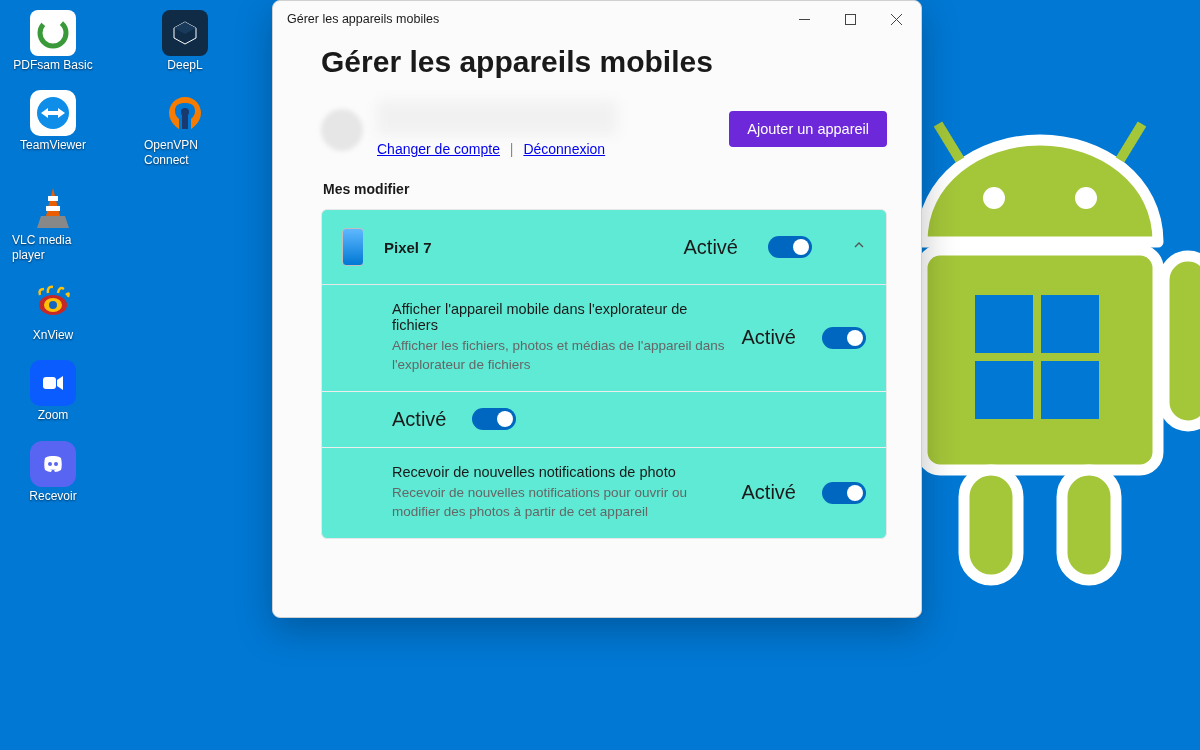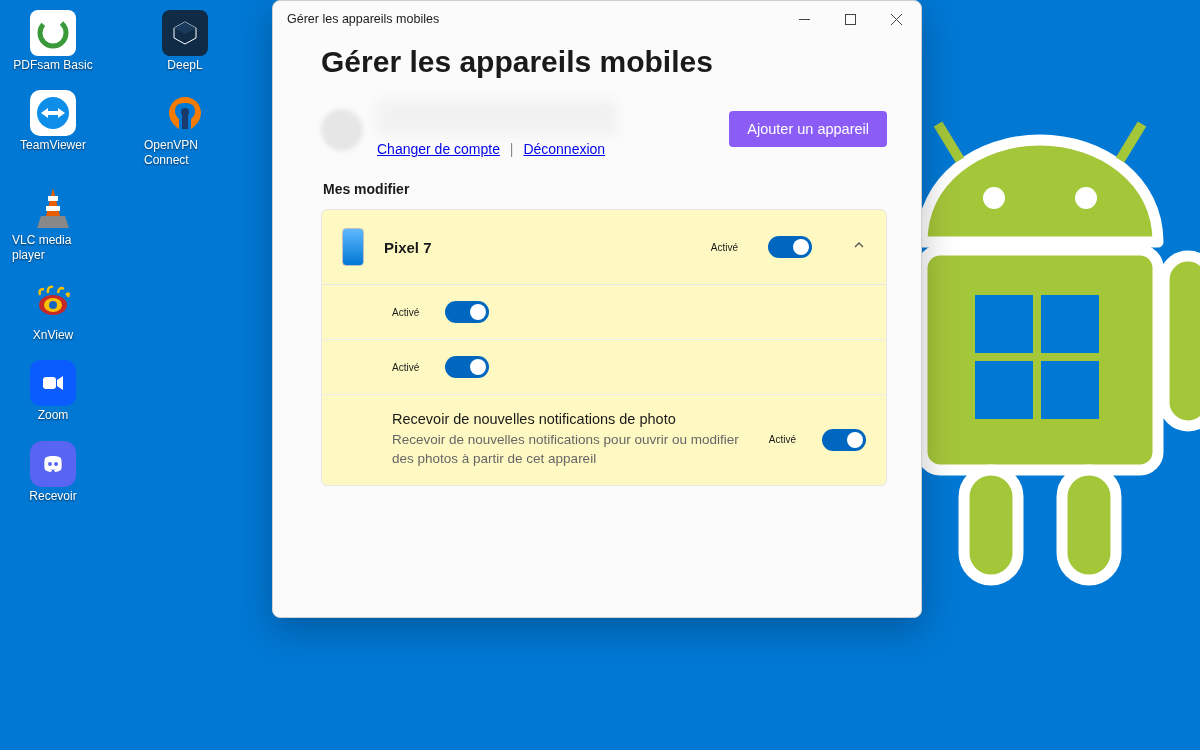--- a/index.html
+++ b/index.html
@@ -22,29 +22,29 @@
   h1 { font-size: 30px; font-weight: 600; color: #1a1a1a; margin-bottom: 22px; }
 
   .account-row { display: flex; align-items: center; justify-content: space-between; margin-bottom: 24px; }
   .account-left { display: flex; align-items: flex-end; gap: 14px; }
   .avatar { width: 42px; height: 42px; border-radius: 50%; background: #e6e6e6; filter: blur(2px); margin-bottom: 6px; }
   .account-blur { width: 240px; height: 34px; background: #f1f1f1; filter: blur(6px); border-radius: 4px; }
   .account-links { font-size: 14px; color: #0067c0; margin-top: 6px; }
   .account-links .sep { color: #888; padding: 0 6px; }
   .account-box { display:flex; flex-direction:column; }
 
-  .primary-btn { background: #8b5cf6; color: #fff; border: none; border-radius: 4px; padding: 10px 18px; font-size: 14.5px; cursor: pointer; }
+  .primary-btn { background: #6d28d9; color: #fff; border: none; border-radius: 4px; padding: 10px 18px; font-size: 14.5px; cursor: pointer; }
 
   .section-label { font-size: 14px; font-weight: 600; color: #1a1a1a; margin: 10px 0 12px 2px; }
 
-  .card { background: #fef9c3; border: 1px solid #e7e7e7; border-radius: 6px; }
+  .card { background: #5eead4; border: 1px solid #e7e7e7; border-radius: 6px; }
   .device-header { display: flex; align-items: center; padding: 18px 20px; gap: 20px; border-bottom: 1px solid #e7e7e7; }
   .phone-icon { width: 22px; height: 38px; border-radius: 4px; background: linear-gradient(180deg,#5fb8ff 0%, #0078d4 100%); border: 1px solid #c0c0c0; }
   .device-name { flex: 1; font-size: 15px; font-weight: 600; color: #1a1a1a; }
-  .status-text { font-size: 10px; color: #1a1a1a; margin-right: 10px; }
+  .status-text { font-size: 20px; color: #1a1a1a; margin-right: 10px; }
 
   .toggle { width: 44px; height: 22px; border-radius: 11px; background: #0067c0; position: relative; cursor: pointer; }
   .toggle::after { content: ""; position: absolute; right: 3px; top: 3px; width: 16px; height: 16px; border-radius: 50%; background: #fff; }
   .chev { margin-left: 20px; color: #555; }
 
   .setting-row { display: flex; align-items: center; padding: 16px 20px 16px 70px; border-bottom: 1px solid #eee; gap: 16px; }
   .setting-row:last-child { border-bottom: none; }
   .setting-text { flex: 1; }
   .setting-title { font-size: 14.5px; color: #1a1a1a; margin-bottom: 4px; }
   .setting-desc { font-size: 13.5px; color: #666; line-height: 1.4; }
@@ -219,20 +219,24 @@
         <div class="phone-icon"></div>
         <div class="device-name">Pixel 7</div>
         <span class="status-text">Activé</span>
         <div class="toggle"></div>
         <div class="chev"><svg width="14" height="14" viewBox="0 0 14 14">
               <polyline points="3,9 7,5 11,9" fill="none" stroke="currentColor" stroke-width="1.4"></polyline>
             </svg></div>
       </div>
 
       <div class="setting-row">
+        <div class="setting-text">
+          <div class="setting-title">Afficher l'appareil mobile dans l'explorateur de fichiers</div>
+          <div class="setting-desc">Afficher les fichiers, photos et médias de l'appareil dans l'explorateur de fichiers</div>
+        </div>
         <span class="status-text">Activé</span>
         <div class="toggle"></div>
       </div>
 
       <div class="setting-row">
         <span class="status-text">Activé</span>
         <div class="toggle"></div>
       </div>
 
       <div class="setting-row">

